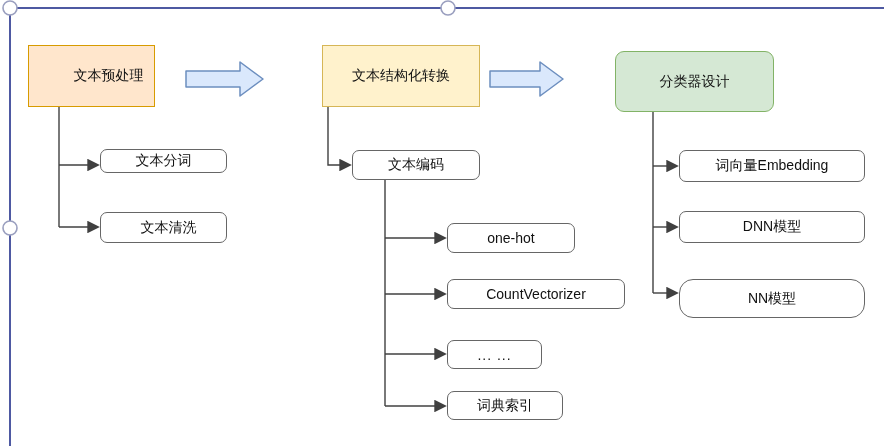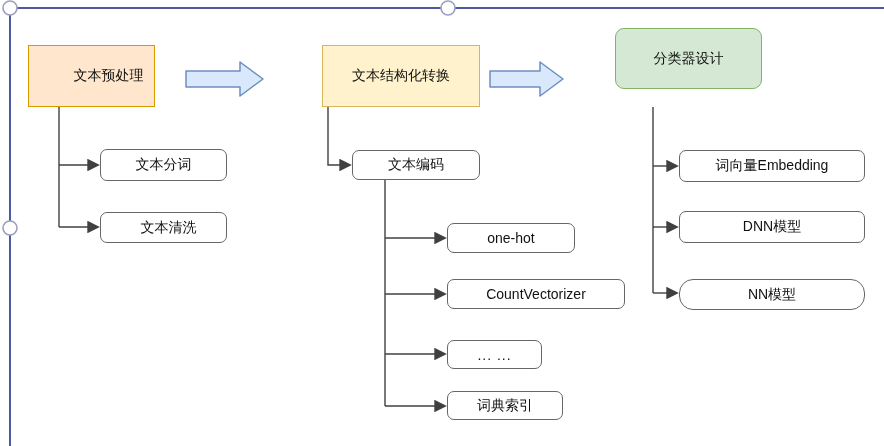--- a/index.html
+++ b/index.html
@@ -17,31 +17,31 @@
     position:absolute;display:flex;align-items:center;justify-content:center;
     box-sizing:border-box;font-size:14px;color:var(--text-color);
     text-align:center;white-space:nowrap;
   }
   .stage-orange{background:var(--node-orange-fill);border:1px solid var(--node-orange-stroke);}
   .stage-yellow{background:var(--node-yellow-fill);border:1px solid var(--node-yellow-stroke);margin-left:32px;}
   .stage-green{background:var(--node-green-fill);border:1px solid var(--node-green-stroke);border-radius:9px;}
   .child{background:var(--child-fill);border:1px solid var(--child-stroke);border-radius:7px;}
   #n-preprocess{left:28px;top:45px;width:127px;height:62px;padding-left:34px;}
   #n-structurize{left:290px;top:45px;width:158px;height:62px;}
-  #n-classifier{left:615px;top:28px;width:147px;height:61px;}
-  #n-segmentation{left:100px;top:149px;width:127px;height:32px;}
+  #n-classifier{left:615px;top:51px;width:159px;height:61px;}
+  #n-segmentation{left:100px;top:149px;width:127px;height:24px;}
   #n-cleaning{left:100px;top:212px;width:127px;height:31px;padding-left:10px;}
   #n-encoding{left:352px;top:150px;width:128px;height:30px;}
   #n-onehot{left:447px;top:223px;width:128px;height:30px;}
   #n-countvectorizer{left:447px;top:279px;width:178px;height:30px;}
   #n-ellipsis{left:447px;top:340px;width:95px;height:29px;letter-spacing:1px;}
   #n-dictindex{left:447px;top:391px;width:116px;height:29px;}
   #n-embedding{left:679px;top:150px;width:186px;height:32px;}
   #n-dnn{left:679px;top:211px;width:186px;height:32px;}
-  #n-nn{left:679px;top:279px;width:186px;height:31px;border-radius:14px;}
+  #n-nn{left:679px;top:279px;width:186px;height:39px;border-radius:14px;}
 </style>
 </head>
 <body>
 
 <div id="canvas">
 
   <svg id="overlay" viewBox="0 0 884 446" xmlns="http://www.w3.org/2000/svg">
     <defs>
       <marker id="arrow" viewBox="0 0 10 10" refX="8.5" refY="5" markerWidth="9" markerHeight="9" orient="auto-start-reverse">
         <path d="M0,0 L10,5 L0,10 z" class="arrowhead"></path>

